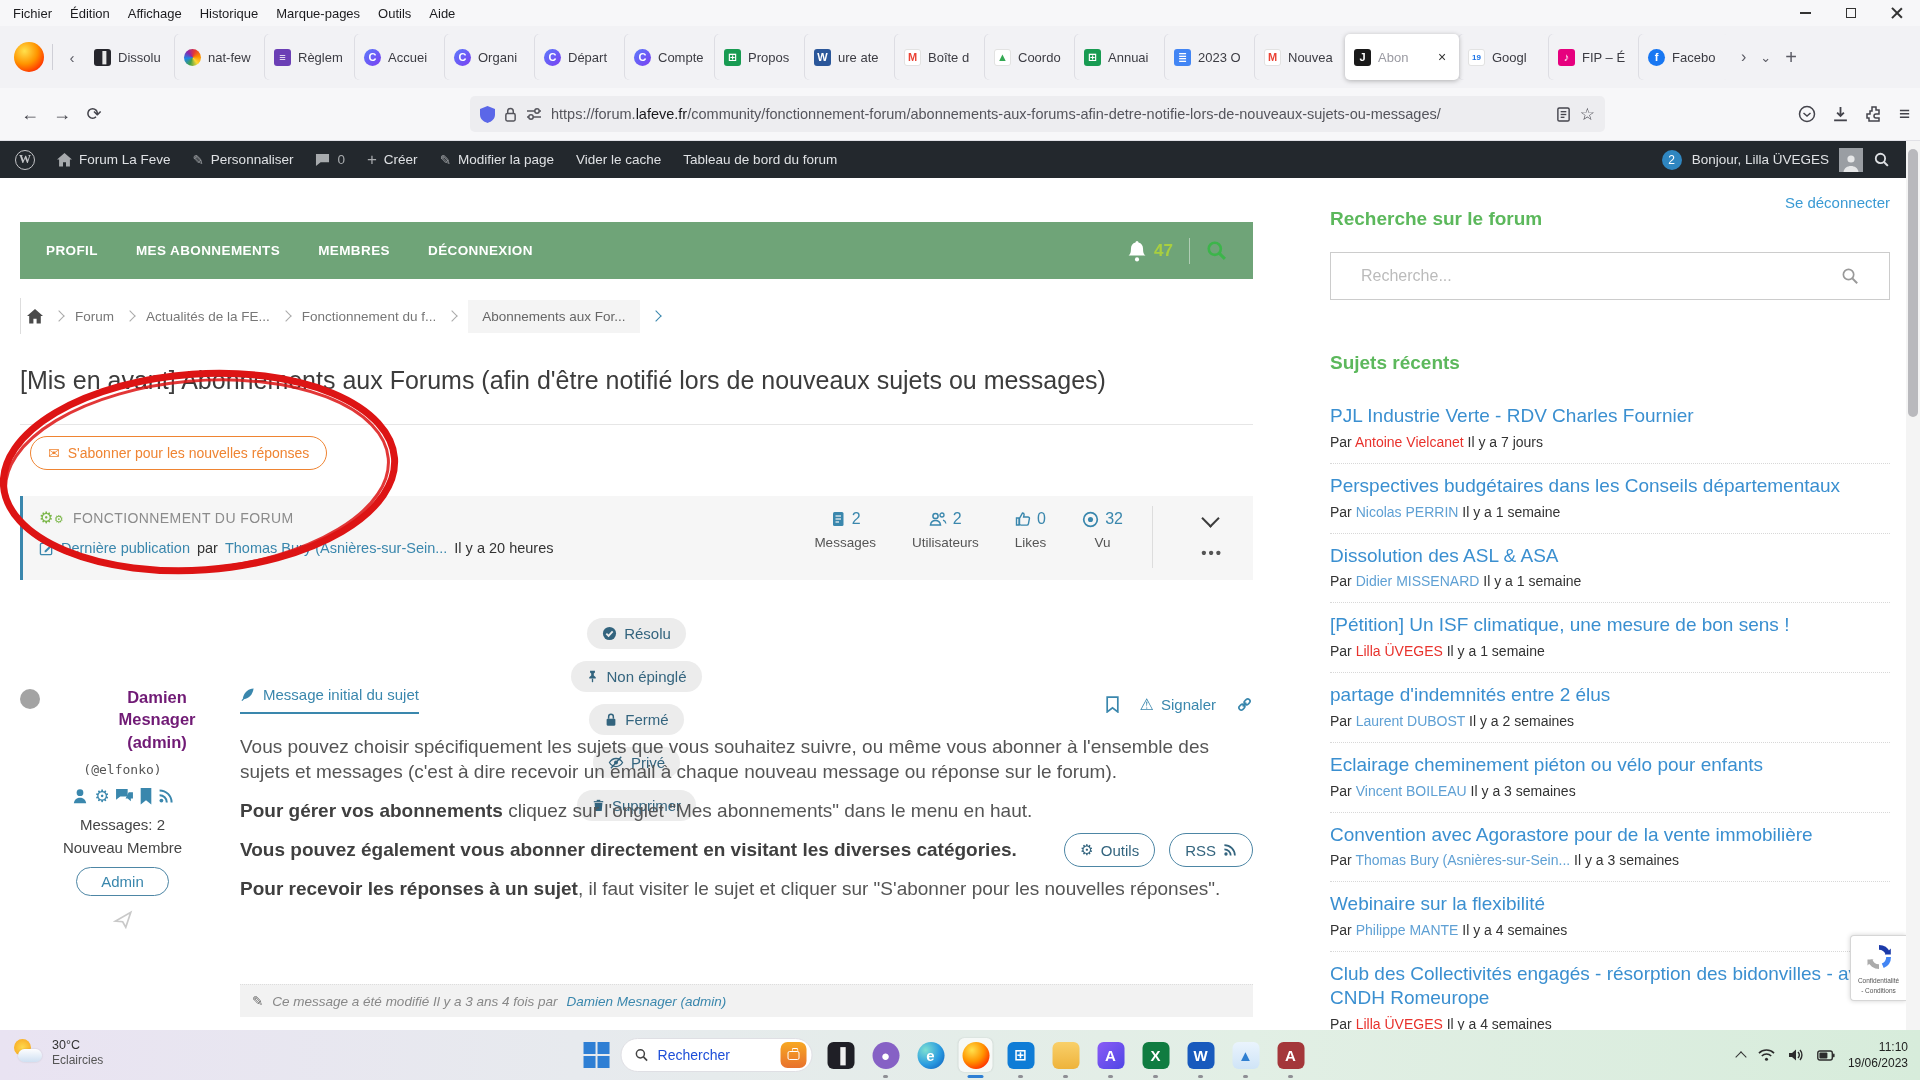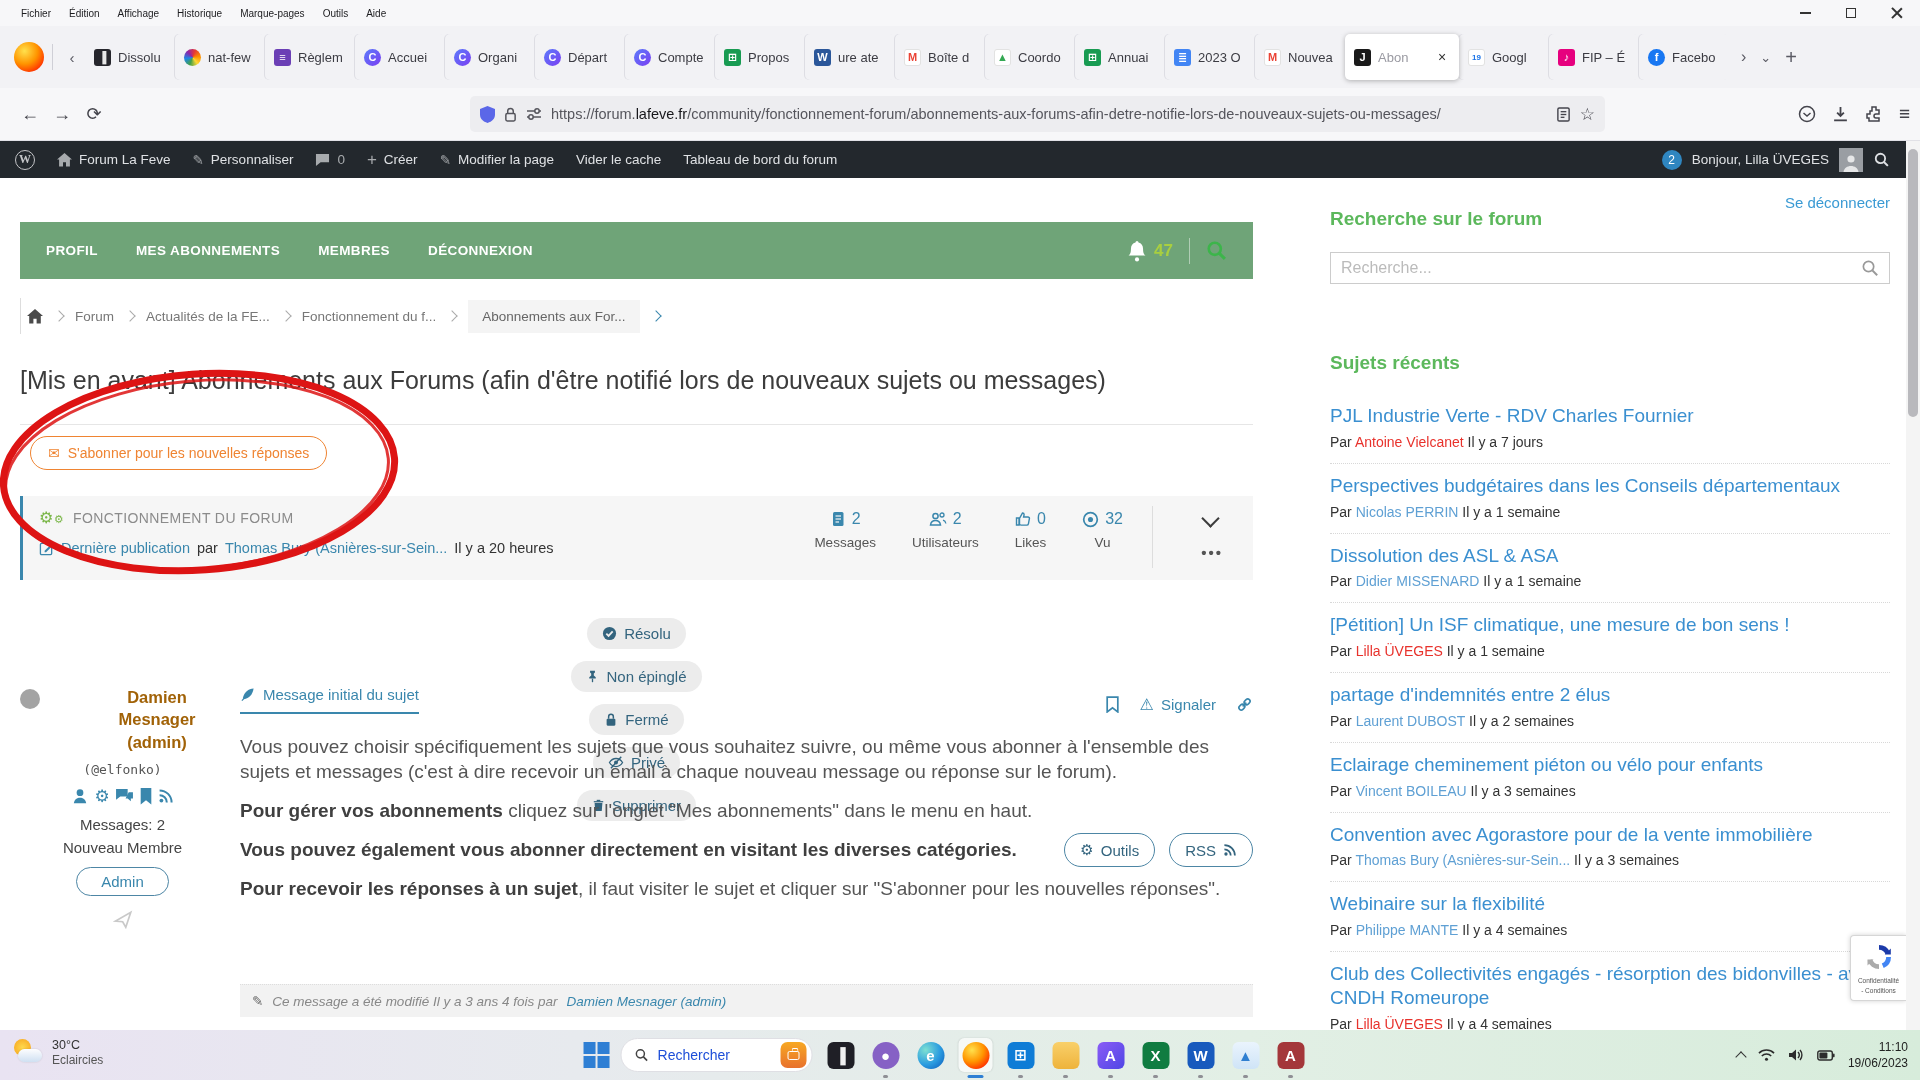--- a/index.html
+++ b/index.html
@@ -1,21 +1,21 @@
 <!DOCTYPE html>
 <html><head>
 <meta charset="utf-8">
 <style>
   * { margin:0; padding:0; box-sizing:border-box; }
   html,body { width:1920px; height:1080px; overflow:hidden; }
   body { font-family:"Liberation Sans","DejaVu Sans",sans-serif; background:#fff; position:relative; color:#333; }
   svg { display:block; }
 
   
-  .menubar { position:absolute; top:0; left:0; right:0; height:26px; background:#f7f7f9; display:flex; align-items:center; padding-left:12px; font-size:10px; color:#1c1c1f; }
+  .menubar { position:absolute; top:0; left:0; right:0; height:26px; background:#f7f7f9; display:flex; align-items:center; padding-left:4px; font-size:13px; color:#1c1c1f; }
   .menu-item { padding:2px 9px; cursor:default; }
   .win-controls { margin-left:auto; display:flex; height:26px; }
   .win-btn { width:46px; display:flex; align-items:center; justify-content:center; }
   .ic-min { width:11px; height:1.4px; background:#333; }
   .ic-max { width:10px; height:10px; border:1.4px solid #333; }
   .ic-close { position:relative; width:12px; height:12px; }
   .ic-close::before,.ic-close::after { content:""; position:absolute; left:5px; top:-1px; width:1.6px; height:14px; background:#333; }
   .ic-close::before { transform:rotate(45deg);} .ic-close::after { transform:rotate(-45deg);}
 
   .tabbar { position:absolute; top:26px; left:0; right:0; height:62px; background:#f2f2f5; display:flex; align-items:center; padding:0 6px; }
@@ -84,21 +84,21 @@
   .info-dots { position:absolute; right:30px; top:48px; color:#555; font-size:15px; font-weight:bold; letter-spacing:2px; }
 
   .mod-row { position:absolute; left:20px; top:440px; width:1233px; display:flex; align-items:center; gap:12px;flex-direction:column; }
   .pill { display:inline-flex; align-items:center; gap:7px; background:#ececec; border-radius:17px; padding:7px 15px; color:#33647e; font-size:15px; }
   .pill.outline { background:#fff; border:1px solid #4d86a5; }
   .mod-right { margin-left:auto; display:flex; gap:14px; }
 
   .author-col { position:absolute; left:20px; top:508px; width:205px; text-align:center; }
   .author-head { display:flex; align-items:flex-start; justify-content:center; gap:8px; }
   .avatar-dot { width:20px; height:20px; border-radius:50%; background:#a3a3a3; margin-top:3px; flex:none; }
-  .author-name { color:#a16207; font-weight:bold; font-size:16.5px; line-height:1.35;margin-left:41px; }
+  .author-name { color:#701a75; font-weight:bold; font-size:16.5px; line-height:1.35;margin-left:41px; }
   .author-handle { margin-top:9px; font-family:"DejaVu Sans Mono","Liberation Mono",monospace; font-size:13px; color:#555; }
   .author-icons { margin-top:9px; display:flex; justify-content:center; gap:5px; color:#3a87ad; align-items:center; }
   .author-meta { margin-top:9px; font-size:15px; color:#444; }
   .author-meta2 { margin-top:6px; font-size:15px; color:#444; }
   .admin-pill { display:inline-block; margin-top:11px; border:1px solid #4d86a5; color:#3a87ad; border-radius:16px; padding:5px 24px; font-size:15px; background:#fff; }
   .share-ic { margin-top:14px; display:flex; justify-content:center; }
 
   .message-col { position:absolute; left:240px; top:508px; width:1013px; }
   .msg-header { display:flex; align-items:flex-end; }
   .msg-tab { display:inline-flex; align-items:center; gap:8px; color:#3a87ad; font-size:15px; padding-bottom:9px; border-bottom:2px solid #3a87ad; }
@@ -107,21 +107,21 @@
   .msg-body { margin-top:20px; font-size:19px; color:#555; line-height:25px; }
   .msg-body p { margin-bottom:14px; }
   .msg-body b { color:#3f3f3f; }
   .msg-footer { position:absolute; left:240px; top:806px; width:1013px; background:#f2f2f2; border-top:1px dotted #ddd; padding:8px 12px; display:flex; align-items:center; gap:9px; font-size:13.5px; font-style:italic; color:#888; }
   .msg-footer .lnk { font-style:italic; }
 
   
   .rsb { position:absolute; left:1330px; top:0; width:560px; height:852px; }
   .logout { position:absolute; right:0; top:16px; color:#3a9ad4; font-size:15px; }
   .rsb-h { position:absolute; left:0; color:#5cb85c; font-size:19px; font-weight:bold; }
-  .search-row { position:absolute; left:0; top:74px; width:100%; height:32px; border:1px solid #ccc; background:#fff; display:flex; align-items:center; padding:0 10px; }
+  .search-row { position:absolute; left:0; top:74px; width:100%; height:48px; border:1px solid #ccc; background:#fff; display:flex; align-items:center; padding:0 30px; }
   .search-ph { color:#bbb; font-size:16px; flex:1; }
   .topics { position:absolute; left:0; top:216px; width:100%; }
   .s-topic { padding:10px 0 13px; border-bottom:1px dotted #d8d8d8; }
   .s-topic:last-of-type { border-bottom:none; }
   .s-title { color:#3a8fd0; font-size:19px; line-height:1.25; }
   .s-byline { margin-top:6px; font-size:14px; color:#333; }
 
   .recaptcha { position:absolute; right:0; top:757px; width:56px; height:66px; background:#fff; border:1px solid #d6d6d6; border-right:none; border-radius:4px 0 0 4px; box-shadow:0 0 5px rgba(0,0,0,.18); display:flex; flex-direction:column; align-items:center; justify-content:center; gap:3px; }
   .recaptcha-txt { font-size:6.5px; color:#555; text-align:center; line-height:1.4; }
 

